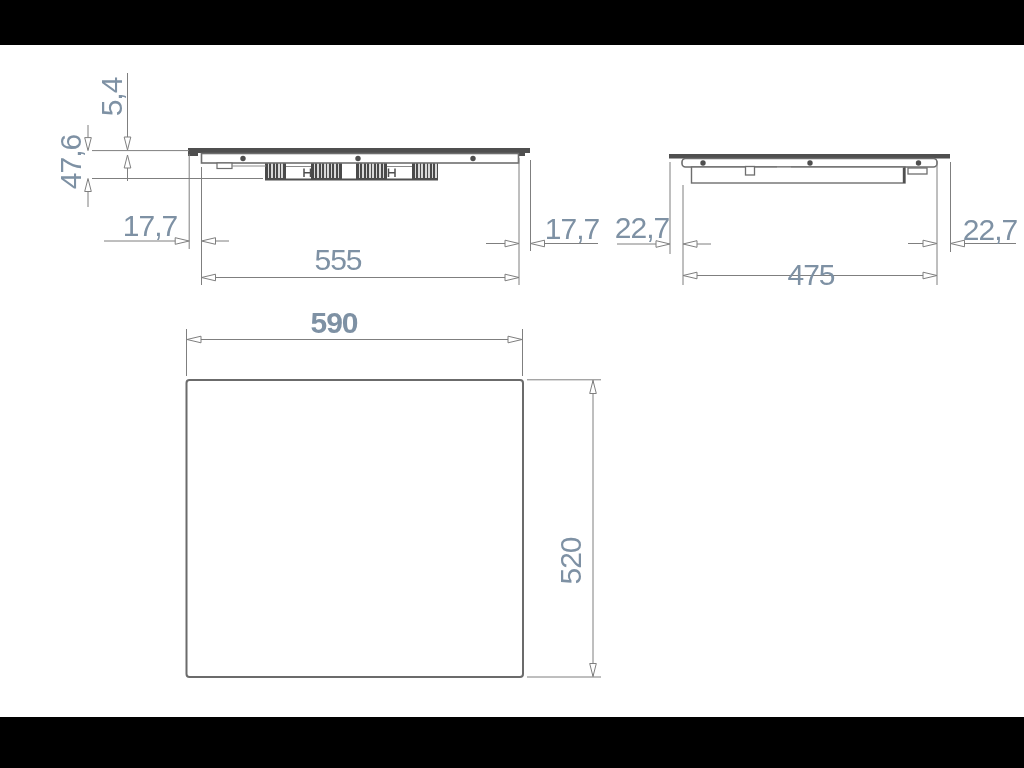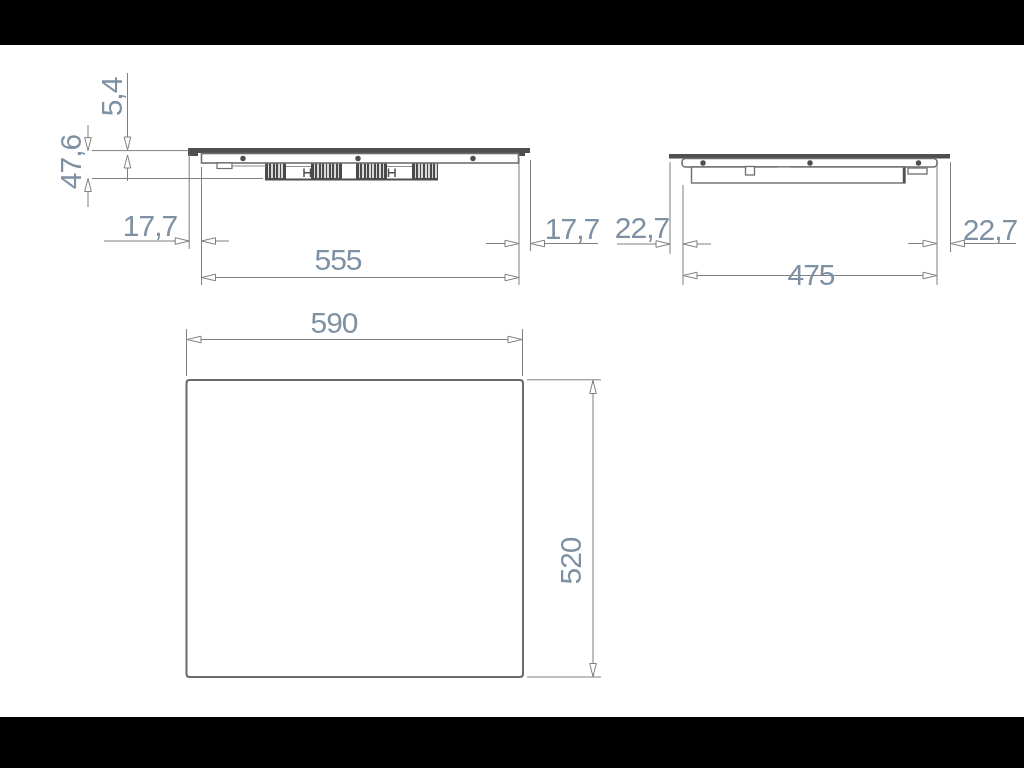--- a/index.html
+++ b/index.html
@@ -133,16 +133,16 @@
   <div class="dim rot" style="left:112px;top:97px;">5,4</div>
   <div class="dim rot" style="left:71px;top:162px;">47,6</div>
   <div class="dim" style="left:150px;top:226px;">17,7</div>
   <div class="dim" style="left:338px;top:260px;">555</div>
   <div class="dim" style="left:572px;top:229px;">17,7</div>
 
   <div class="dim" style="left:642px;top:228px;">22,7</div>
   <div class="dim" style="left:811px;top:275px;">475</div>
   <div class="dim" style="left:990px;top:230px;">22,7</div>
 
-  <div class="dim" style="left:334px;top:323px;">590</div>
+  <div class="dim" style="left:334px;top:323px;font-weight:bold;">590</div>
   <div class="dim rot" style="left:571px;top:561px;">520</div>
 
 </div>
 
 </body></html>

